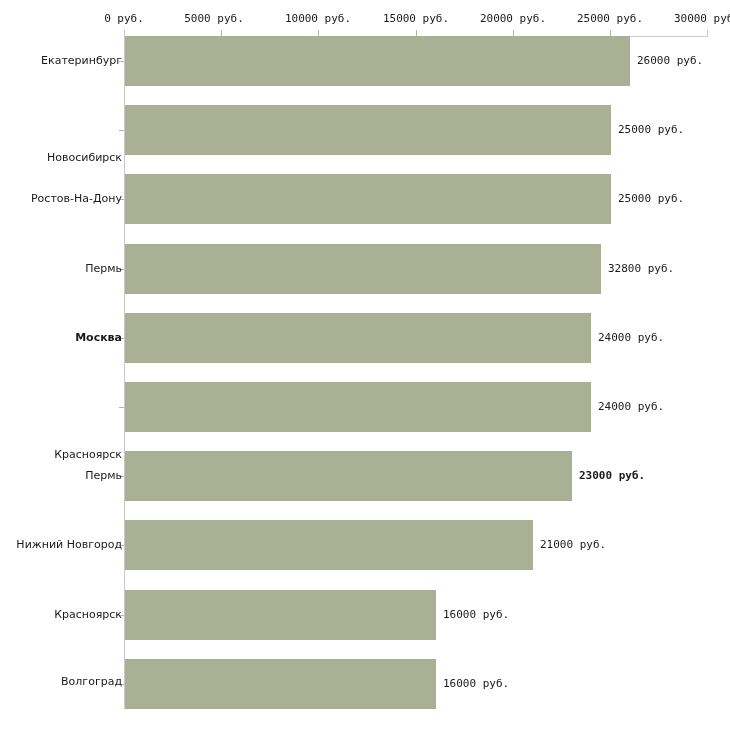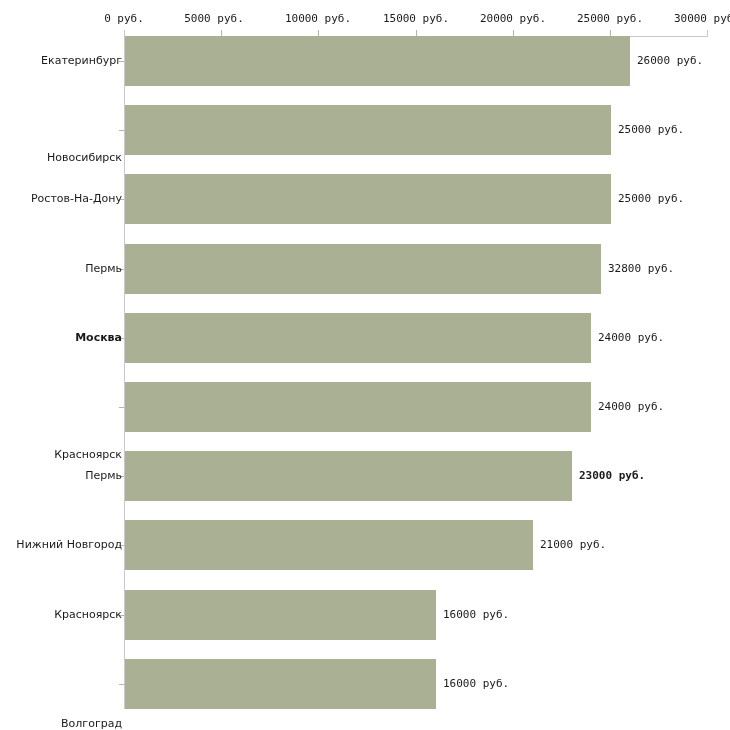--- a/index.html
+++ b/index.html
@@ -136,21 +136,21 @@
   <div id="cat-labels">
       <div class="cat-label" style="top: 54px;">Екатеринбург</div>
       <div class="cat-label" style="top: 123px; margin-top: 28px;">Новосибирск</div>
       <div class="cat-label" style="top: 192px; margin-left: 20px;">Ростов-На-Дону</div>
       <div class="cat-label" style="top: 262px;">Пермь</div>
       <div class="cat-label" style="top: 331px; font-weight: bold;">Москва</div>
       <div class="cat-label" style="top: 400px; margin-top: 48px;">Красноярск</div>
       <div class="cat-label" style="top: 469px;">Пермь</div>
       <div class="cat-label" style="top: 538px;">Нижний Новгород</div>
       <div class="cat-label" style="top: 608px;">Красноярск</div>
-      <div class="cat-label" style="top: 717px;">Волгоград</div>
+      <div class="cat-label" style="top: 675px;">Волгоград</div>
     </div>
 
   <div id="bars">
       <div class="bar" title="Екатеринбург: 26000 руб." style="top: 36px; height: 50px; width: 505px; background: rgb(170, 176, 148);"></div>
       <div class="bar" title="Новосибирск: 25000 руб." style="top: 105px; height: 50px; width: 486px; background: rgb(170, 176, 148);"></div>
       <div class="bar" title="Ростов-На-Дону: 25000 руб." style="top: 174px; height: 50px; width: 486px; background: rgb(170, 176, 148);"></div>
       <div class="bar" title="Самара: 24500 руб." style="top: 244px; height: 50px; width: 476px; background: rgb(170, 176, 148);"></div>
       <div class="bar" title="Москва: 24000 руб." style="top: 313px; height: 50px; width: 466px; background: rgb(170, 176, 148);"></div>
       <div class="bar" title="Красноярск: 24000 руб." style="top: 382px; height: 50px; width: 466px; background: rgb(170, 176, 148);"></div>
       <div class="bar" title="Пермь: 23000 руб." style="top: 451px; height: 50px; width: 447px; background: rgb(170, 176, 148);"></div>

